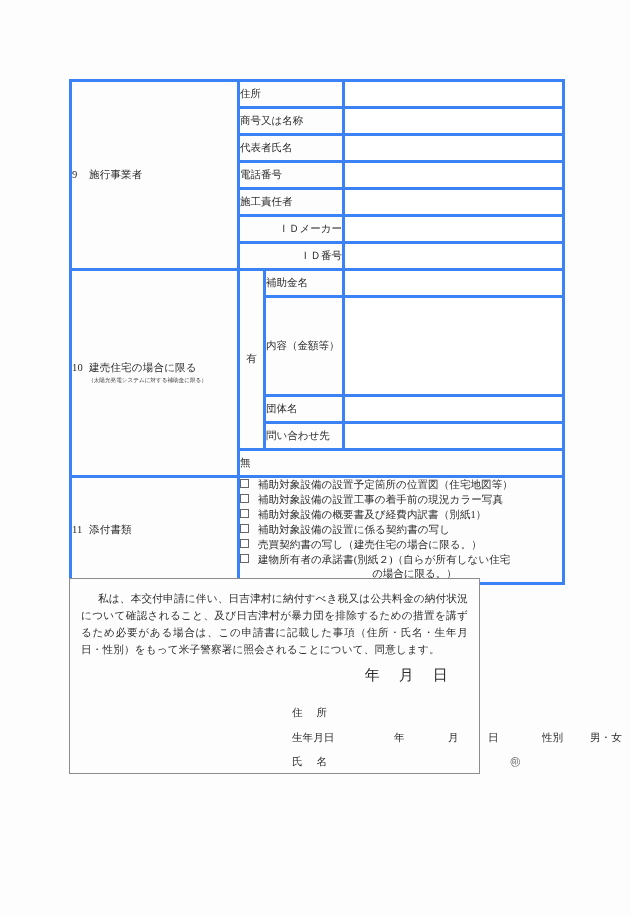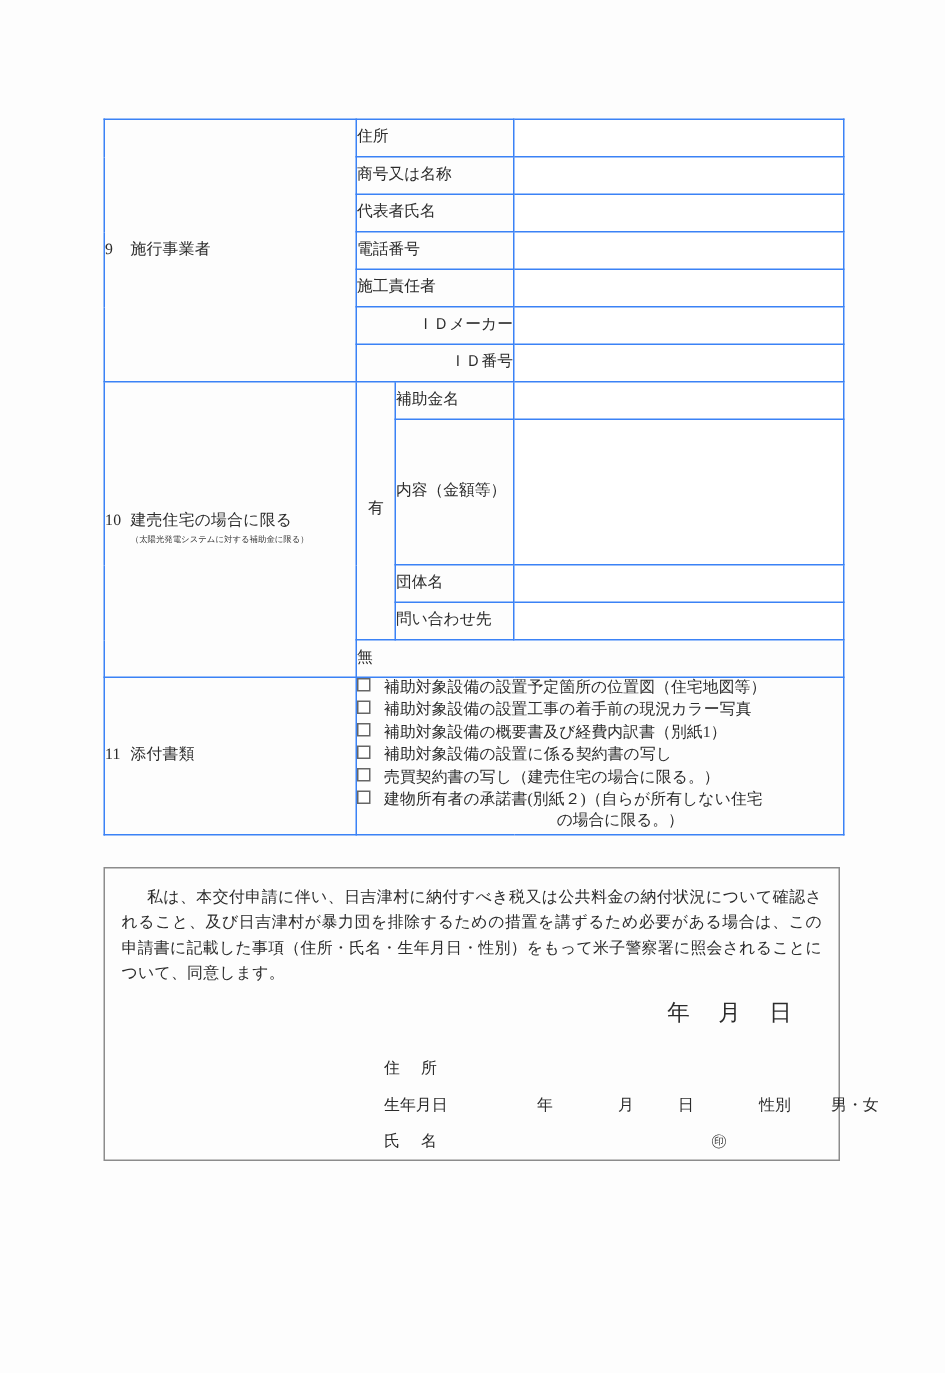--- a/index.html
+++ b/index.html
@@ -26,21 +26,21 @@
   
   .form-table {
     position: absolute;
     left: 69px;
     top: 79px;
     width: 493px;
     border-collapse: collapse;
     table-layout: fixed;
   }
   .form-table td {
-    border: 1px solid #3b82f6;
+    border: 3px solid #3b82f6;
     padding: 0;
     vertical-align: middle;
     font-size: 10.5px;
     line-height: 1.42;
   }
 
   
   .sec-label {
     width: 168px;
     padding: 2px 0 2px 10px;
@@ -118,21 +118,21 @@
     padding-left: 27px;
     white-space: nowrap;
     text-align: center;
   }
 
   
   .decl-box {
     position: absolute;
     left: 69px;
     top: 578px;
-    width: 491px;
+    width: 411px;
     height: 196px;
     border: 1px solid #8c8c8c;
     box-sizing: border-box;
     background: #fdfdfd;
     font-family: Liberation Serif, serif;
   }
   .decl-text {
     padding: 11px 11px 0 11px;
     font-size: 10.6px;
     line-height: 1.62;
@@ -151,21 +151,21 @@
   }
   .decl-date .g { display: inline-block; width: 34px; text-align: left; }
   .decl-date .g:last-child { width: auto; }
 
   .sig {
     margin-top: 16px;
     padding-left: 186px;
     font-size: 10.6px;
     line-height: 2.35;
   }
-  .sig-row { white-space: nowrap; }
+  .sig-row { white-space: nowrap; margin-left: 36px; }
   .sig-lab {
     display: inline-block;
     width: 64px;
   }
   .sig-lab .sp { display: inline-block; width: 14px; }
   .seal {
     display: inline-block;
     margin-left: 154px;
     font-size: 10.6px;
   }

